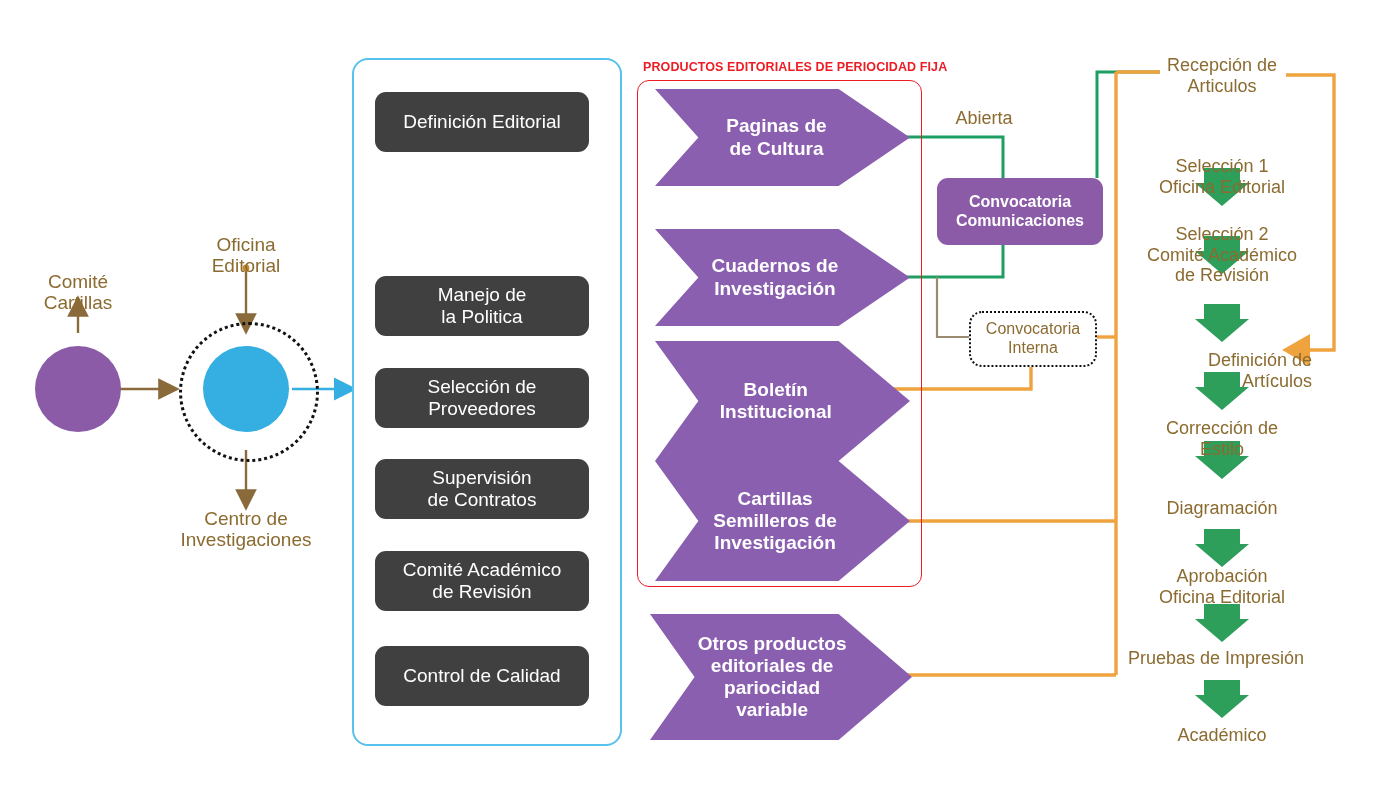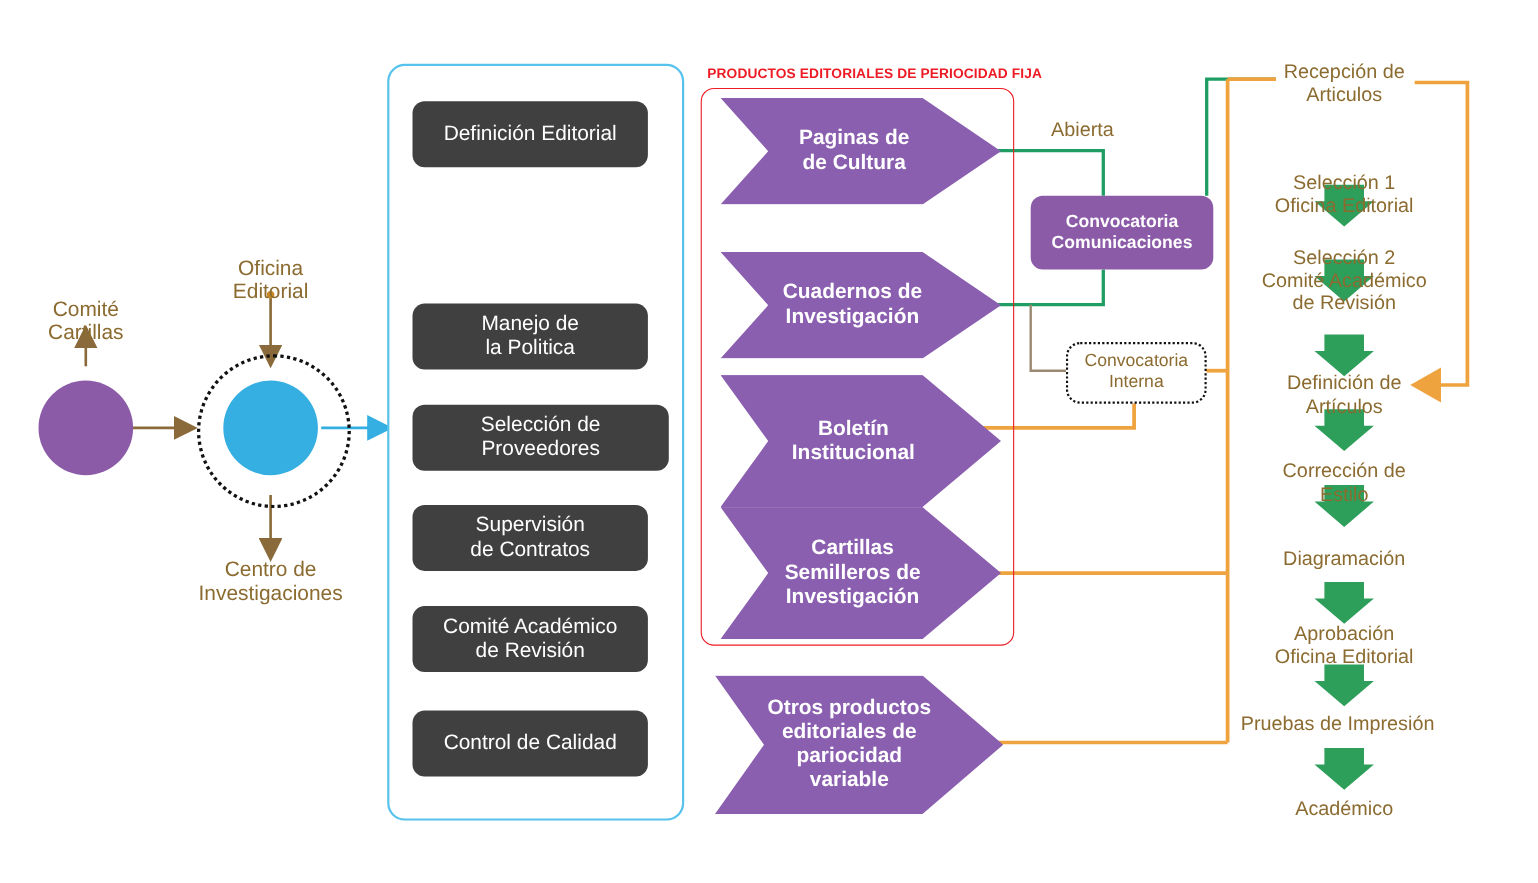--- a/index.html
+++ b/index.html
@@ -130,21 +130,21 @@
   <div class="circle-blue" style="left:203px;top:346px;width:86px;height:86px;"></div>
 
   <div class="lbl" style="left:156px;top:508px;width:180px;">Centro de
 Investigaciones</div>
 
   <div class="panel-blue" style="left:352px;top:58px;width:266px;height:684px;"></div>
 
   <div class="bluebox" style="left:375px;top:92px;width:214px;height:60px;">Definición Editorial</div>
   <div class="bluebox" style="left:375px;top:276px;width:214px;height:60px;">Manejo de
 la Politica</div>
-  <div class="bluebox" style="left:375px;top:368px;width:233px;height:60px;">Selección de
+  <div class="bluebox" style="left:375px;top:368px;width:214px;height:60px;">Selección de
 Proveedores</div>
   <div class="bluebox" style="left:375px;top:459px;width:214px;height:60px;">Supervisión
 de Contratos</div>
   <div class="bluebox" style="left:375px;top:551px;width:214px;height:60px;">Comité Académico
 de Revisión</div>
   <div class="bluebox" style="left:375px;top:646px;width:214px;height:60px;">Control de Calidad</div>
 
   <div class="red-title" style="left:643px;top:60px;">PRODUCTOS EDITORIALES DE PERIOCIDAD FIJA</div>
   <div class="panel-red" style="left:637px;top:80px;width:283px;height:505px;"></div>
 
@@ -185,21 +185,21 @@
 Interna</span>
   </div>
 
   <div class="flow-lbl" style="left:1132px;top:55px;width:180px;">Recepción de
 Articulos</div>
   <div class="flow-lbl" style="left:1132px;top:156px;width:180px;">Selección 1
 Oficina Editorial</div>
   <div class="flow-lbl" style="left:1124px;top:224px;width:196px;">Selección 2
 Comité Académico
 de Revisión</div>
-  <div class="flow-lbl" style="left:1132px;top:338px;width:180px;">Definición de
+  <div class="flow-lbl" style="left:1132px;top:350px;width:180px;text-align:right;">Definición de
 Artículos</div>
   <div class="flow-lbl" style="left:1132px;top:418px;width:180px;">Corrección de
 Estilo</div>
   <div class="flow-lbl" style="left:1132px;top:498px;width:180px;">Diagramación</div>
   <div class="flow-lbl" style="left:1124px;top:566px;width:196px;">Aprobación
 Oficina Editorial</div>
   <div class="flow-lbl" style="left:1112px;top:648px;width:208px;">Pruebas de Impresión</div>
   <div class="flow-lbl" style="left:1132px;top:725px;width:180px;">Académico</div>
 
 </div>

